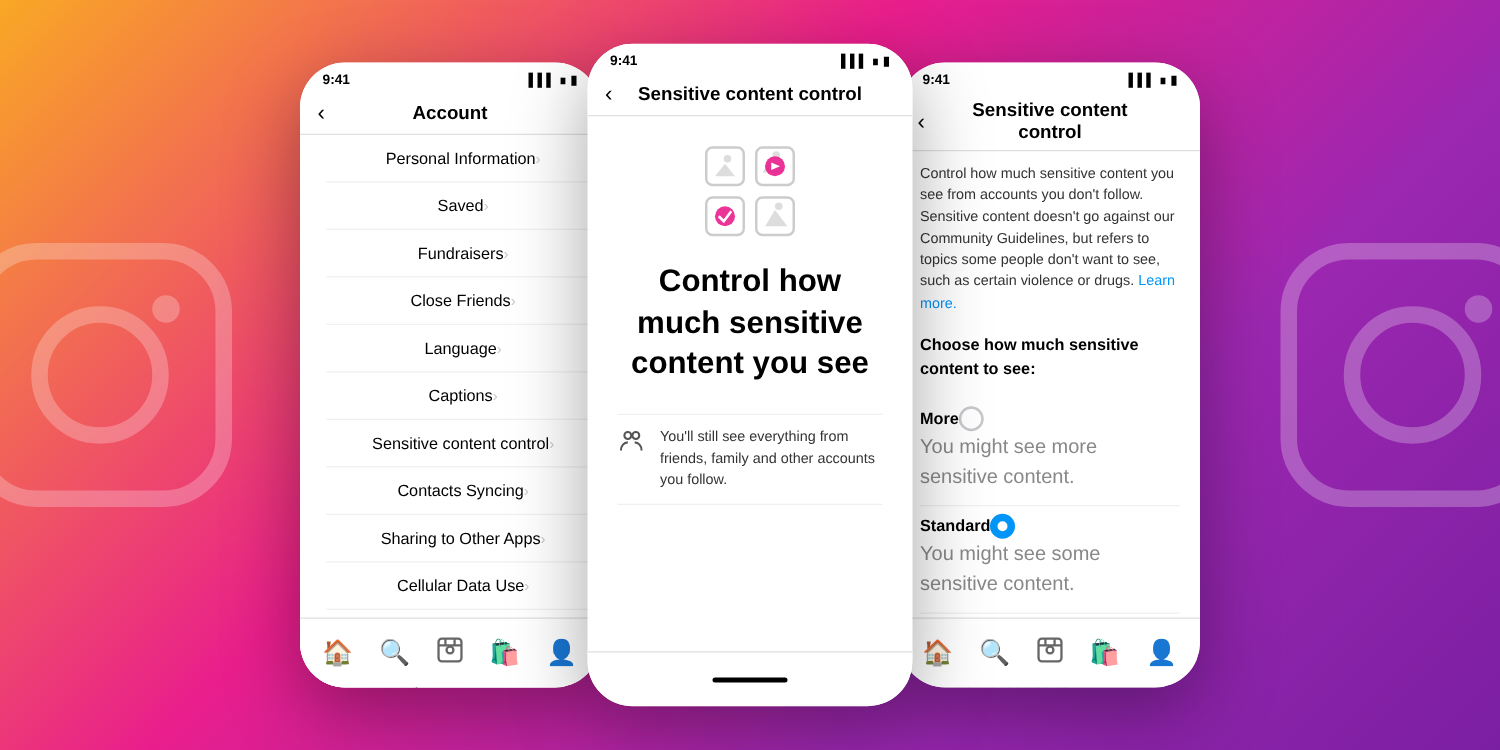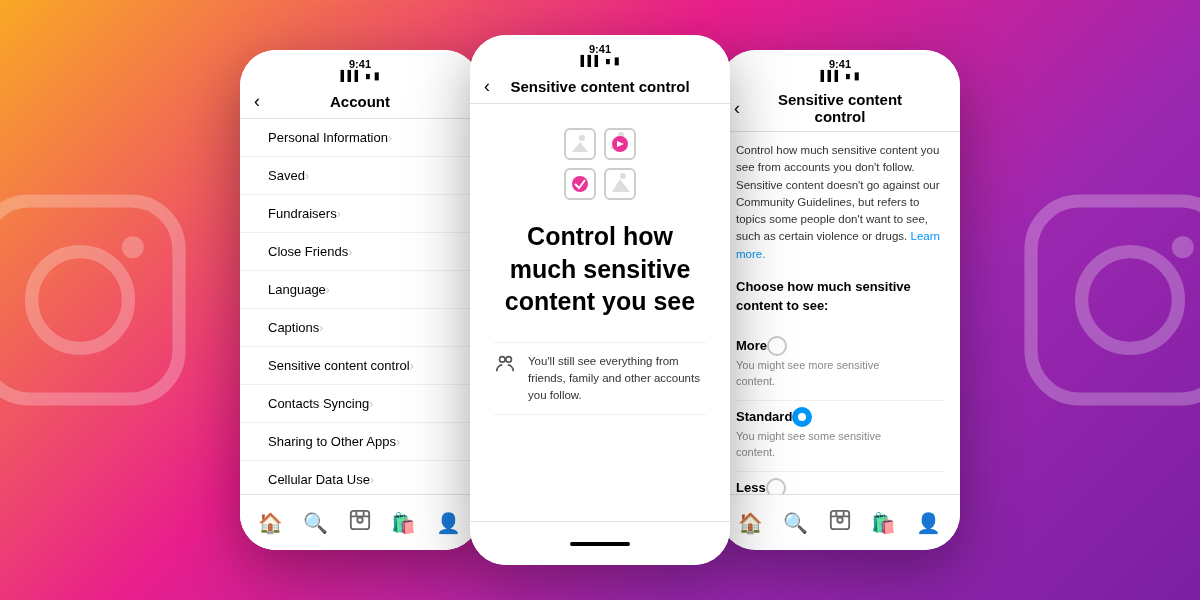--- a/index.html
+++ b/index.html
@@ -82,21 +82,20 @@
     
     .status-bar {
       display: flex;
       justify-content: space-between;
       align-items: center;
       padding: 8px 18px 4px;
       font-size: 11px;
       font-weight: 600;
       color: #000;
       background: #fff;
-      flex-direction: column;
     }
 
     .status-icons {
       display: flex;
       align-items: center;
       gap: 3px;
       font-size: 10px;
     }
 
     
@@ -123,28 +122,29 @@
       width: 24px;
     }
 
     
     .account-list {
       background: #fff;
       overflow: hidden;
     }
 
     .account-item {
-      padding: 11px 28px;
+      padding: 11px 16px;
       font-size: 13px;
       color: #000;
       border-bottom: 0.5px solid #f0f0f0;
       display: flex;
-      justify-content: flex-start;
+      justify-content: center;
       align-items: center;
       cursor: pointer;
+      margin-left: 21px;
     }
 
     .account-item .chevron {
       color: #c7c7cc;
       font-size: 12px;
     }
 
     
     .bottom-nav {
       position: absolute;
@@ -243,21 +243,21 @@
 
     .radio-option-label {
       font-size: 13px;
       font-weight: 600;
       color: #000;
       display: flex;
       align-items: center;
     }
 
     .radio-option-desc {
-      font-size: 11px;
+      font-size: 16px;
       color: #888;
       margin-top: 1px;
       padding-right: 30px;
     }
 
     .radio-circle {
       width: 20px;
       height: 20px;
       border-radius: 50%;
       border: 2px solid #c7c7cc;

